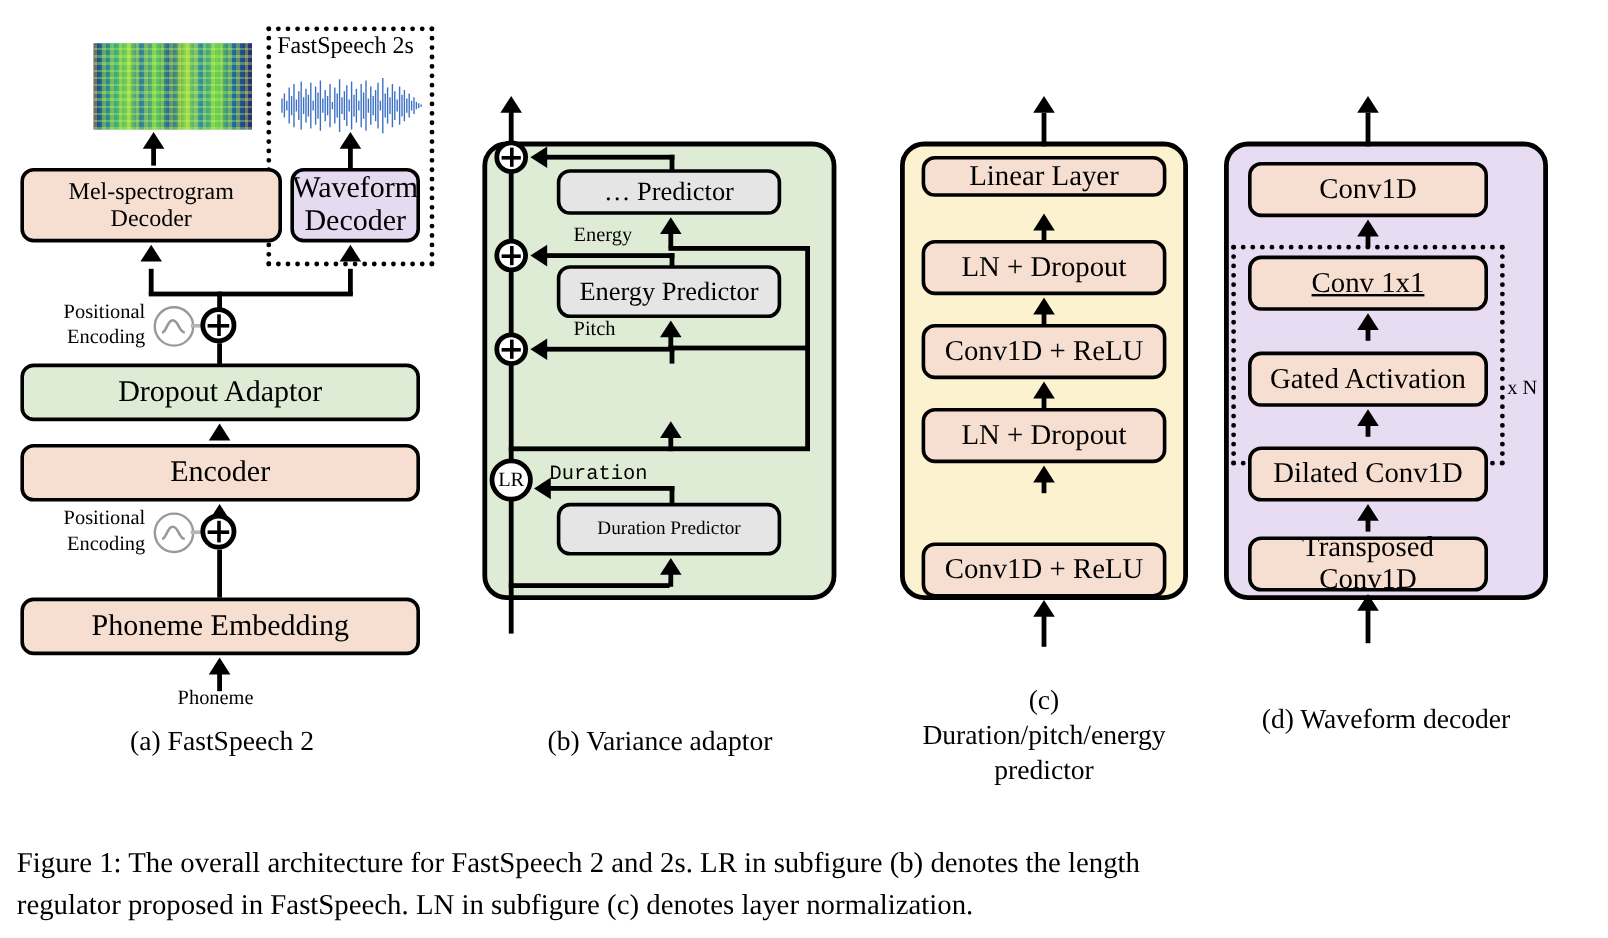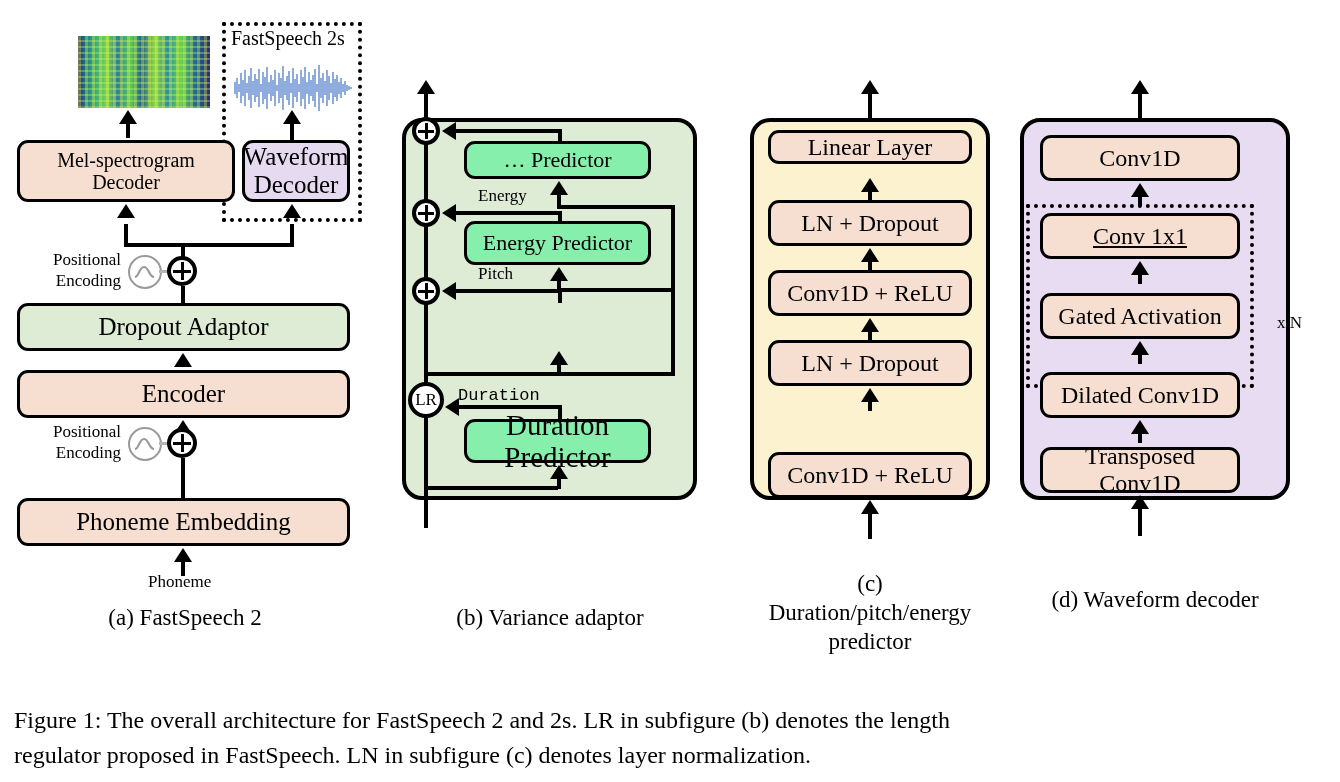--- a/index.html
+++ b/index.html
@@ -22,21 +22,21 @@
     border: 3px solid #000;
     border-radius: 11px;
     display: flex;
     align-items: center;
     justify-content: center;
     text-align: center;
     line-height: 1.12;
     white-space: pre-line;
   }
   .peach   { background: #f6ded0; }
-  .cream   { background: #86efac; }
+  .cream   { background: #e5e5e5; }
   .lilac   { background: #e6daf1; }
 
   
   .group {
     position: absolute;
     border: 4px solid #000;
     border-radius: 20px;
   }
   .grp-green  { background: #dfecd5; }
   .grp-yellow { background: #fdf2cf; }
@@ -249,21 +249,21 @@
 
   <div class="ln-h" style="left:424px; top:372px; width:251px;"></div>
 
   <div class="lr-circle" style="left:408px; top:382px; width:36px; height:36px;">LR</div>
 
   <div class="txt lbl-sm" style="left:458px; top:386px;font-family:Liberation Mono, monospace;">Duration</div>
   <div class="ln-h" style="left:455px; top:405px; width:107px;"></div>
   <div class="ah-left" style="left:445px; top:398px;"></div>
   <div class="ln-v" style="left:558px; top:405px; height:16px;"></div>
 
-  <div class="node cream" style="left:464px; top:419px; width:187px; height:44px; font-size:29px;">Duration Predictor</div>
+  <div class="node cream" style="left:464px; top:419px; width:187px; height:44px; font-size:16px;">Duration Predictor</div>
   <div class="ah-up" style="left:550px; top:465px;"></div>
   <div class="ln-v" style="left:557px; top:476px; height:13px;"></div>
 
   <div class="ln-h" style="left:424px; top:486px; width:134px;"></div>
 
   <div class="cap" style="left:400px; top:604px; width:300px;">(b) Variance adaptor</div>
 
   <div class="group grp-yellow" style="left:750px; top:118px; width:240px; height:382px;"></div>
 
   <div class="ln-v" style="left:868px; top:94px; height:28px;"></div>
@@ -296,21 +296,21 @@
   <div class="group grp-purple" style="left:1020px; top:118px; width:270px; height:382px;"></div>
 
   <div class="ln-v" style="left:1138px; top:94px; height:28px;"></div>
   <div class="ah-up" style="left:1131px; top:80px;"></div>
 
   <div class="node peach" style="left:1040px; top:135px; width:200px; height:46px; font-size:24px;">Conv1D</div>
   <div class="ah-up" style="left:1131px; top:183px;"></div>
   <div class="ln-v" style="left:1138px; top:194px; height:12px;"></div>
 
   <div class="dotted" style="left:1026px; top:204px; width:228px; height:184px;"></div>
-  <div class="txt lbl-sm" style="left:1256px; top:313px;margin-left:21px;">x N</div>
+  <div class="txt lbl-sm" style="left:1256px; top:313px;">x N</div>
 
   <div class="node peach" style="left:1040px; top:213px; width:200px; height:46px; font-size:24px;text-decoration:underline;">Conv 1x1</div>
   <div class="ah-up" style="left:1131px; top:261px;"></div>
   <div class="ln-v" style="left:1138px; top:272px; height:12px;"></div>
 
   <div class="node peach" style="left:1040px; top:293px; width:200px; height:46px; font-size:24px;">Gated Activation</div>
   <div class="ah-up" style="left:1131px; top:341px;"></div>
   <div class="ln-v" style="left:1138px; top:352px; height:12px;"></div>
 
   <div class="node peach" style="left:1040px; top:372px; width:200px; height:46px; font-size:24px;">Dilated Conv1D</div>

